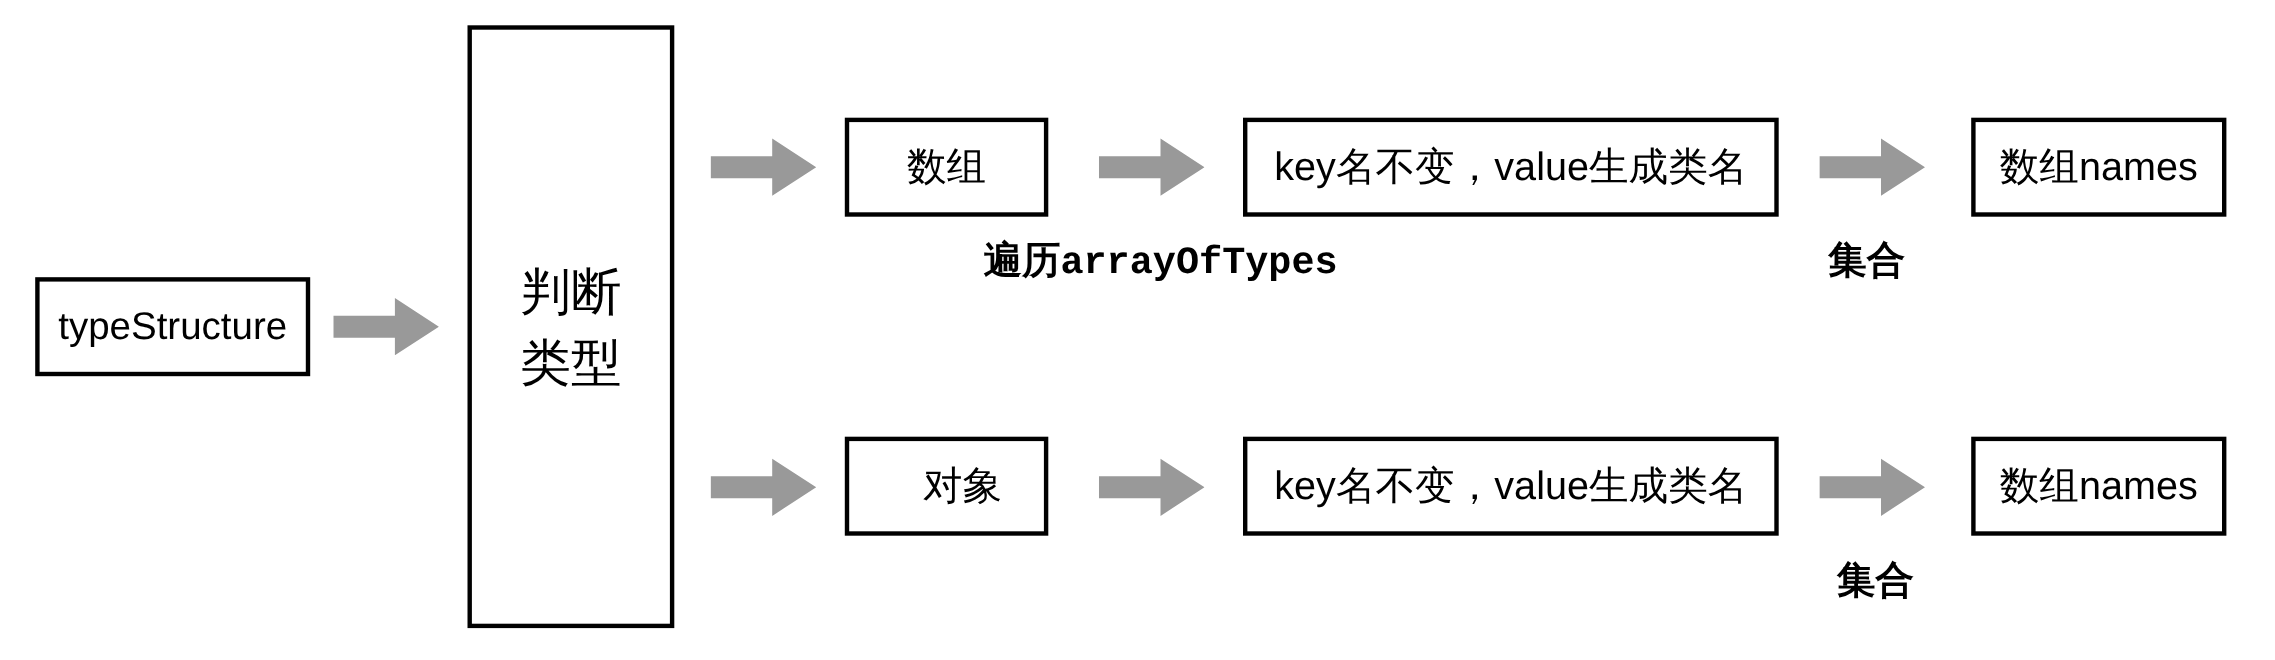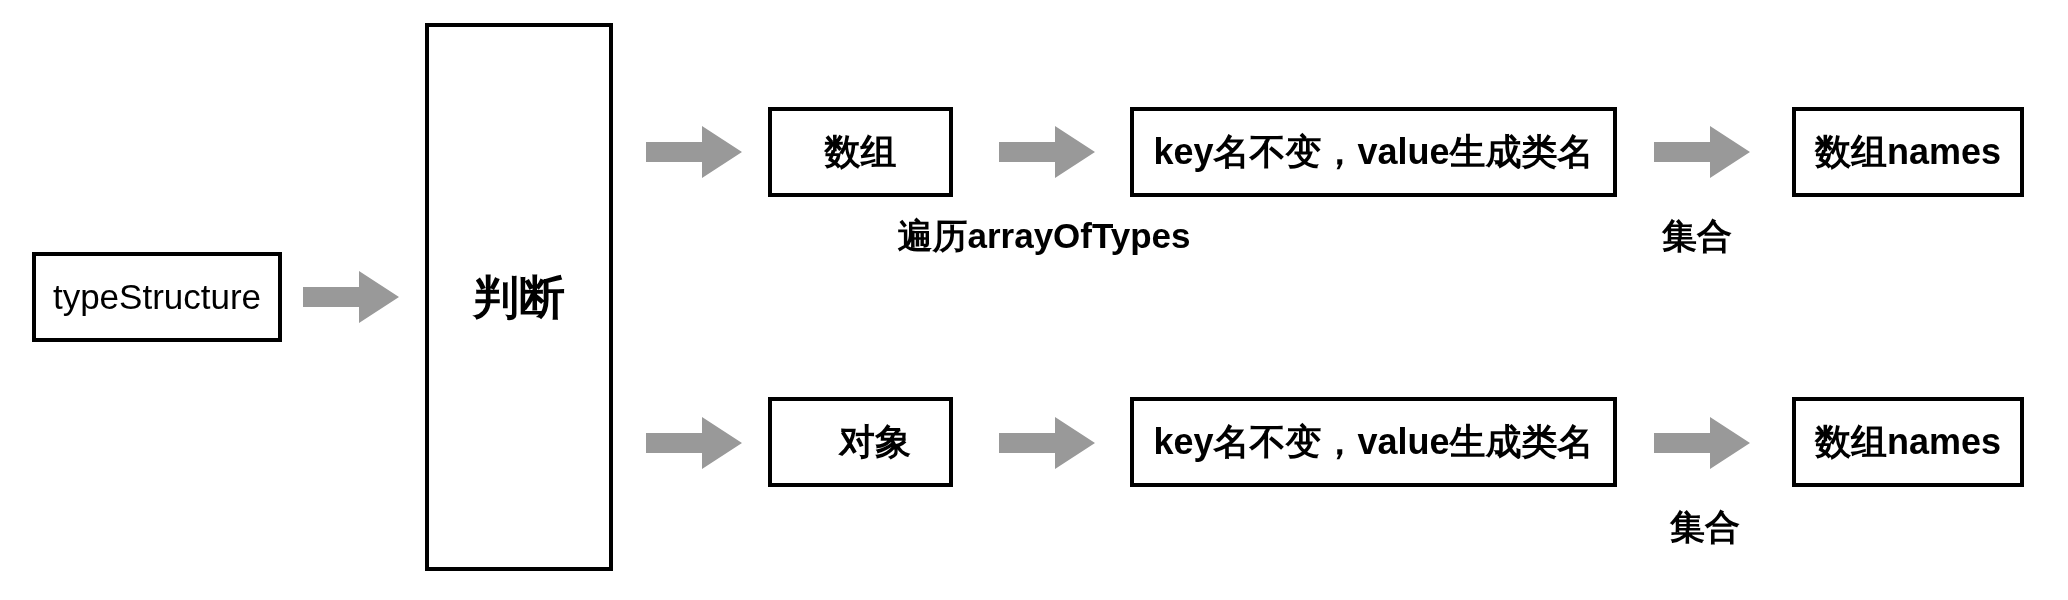--- a/index.html
+++ b/index.html
@@ -19,21 +19,21 @@
   .box {
     position: absolute;
     box-sizing: border-box;
     border: 4px solid #000000;
     background: #ffffff;
     display: flex;
     align-items: center;
     justify-content: center;
     text-align: center;
     font-size: 36px;
-    font-weight: 700;
+    font-weight: 400;
     white-space: nowrap;
   }
   .box.start {
     font-weight: 500;
     font-size: 35px;
   }
   .box.decision {
     flex-direction: column;
     font-size: 46px;
     line-height: 64px;
@@ -42,20 +42,21 @@
     position: absolute;
     width: 96px;
     height: 56px;
   }
   .flow-label {
     position: absolute;
     font-size: 35px;
     font-weight: 700;
     text-align: center;
     white-space: nowrap;
+    font-family: Liberation Mono, monospace;
   }
   
   #start-box     { left: 32px;   top: 252px; width: 250px; height: 90px; }
   #decision-box  { left: 425px;  top: 23px;  width: 188px; height: 548px; }
 
   #array-box     { left: 768px;  top: 107px; width: 185px; height: 90px; }
   #proc-top-box  { left: 1130px; top: 107px; width: 487px; height: 90px; }
   #names-top-box { left: 1792px; top: 107px; width: 232px; height: 90px; }
 
   #object-box    { left: 768px;  top: 397px; width: 185px; height: 90px; padding-left: 29px; }
@@ -83,20 +84,21 @@
   <div class="box start" id="start-box">
     <span>typeStructure</span>
   </div>
 
   <svg class="arrow" id="arrow-start" viewBox="0 0 96 56">
     <polygon points="0,18 56,18 56,2 96,28 56,54 56,38 0,38" fill="#999999"></polygon>
   </svg>
 
   <div class="box decision" id="decision-box">
     <span>判断</span>
+    <span>类型</span>
   </div>
 
   <svg class="arrow" id="arrow-top-1" viewBox="0 0 96 56">
     <polygon points="0,18 56,18 56,2 96,28 56,54 56,38 0,38" fill="#999999"></polygon>
   </svg>
 
   <div class="box" id="array-box">
     <span>数组</span>
   </div>
 

